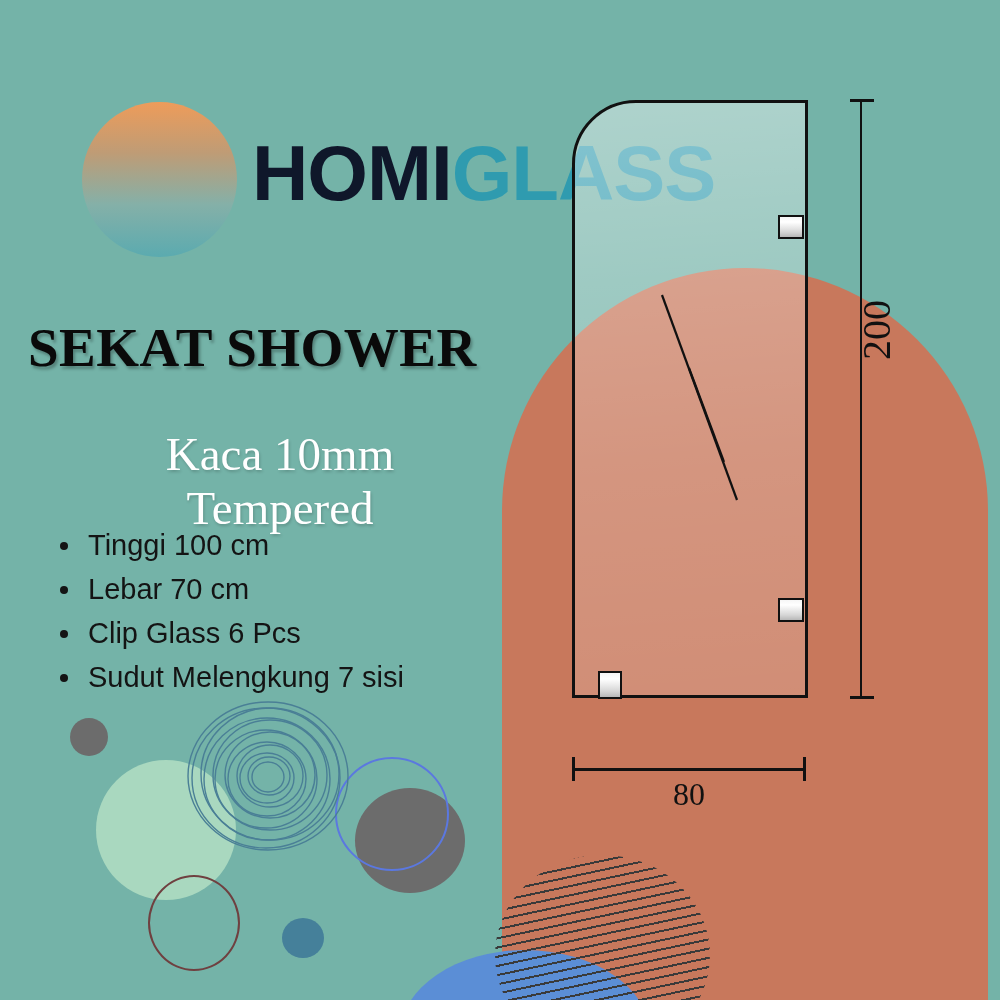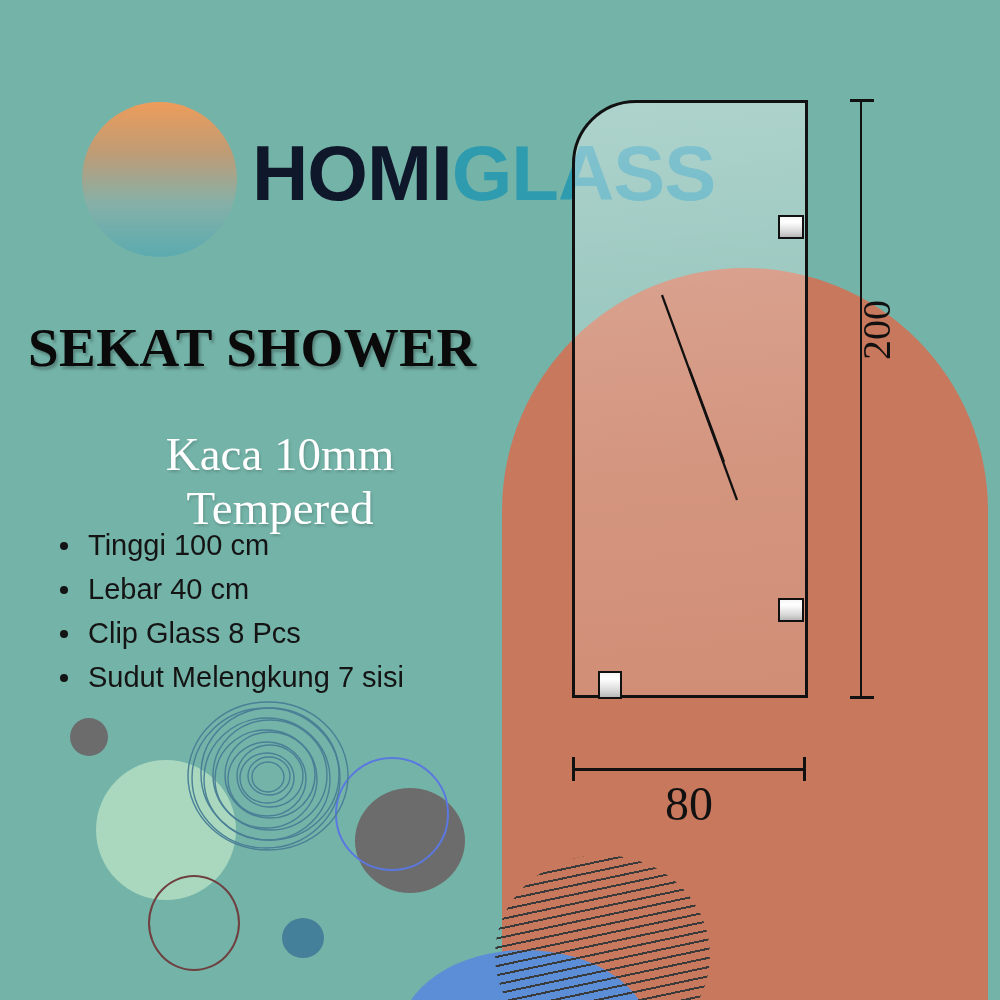--- a/index.html
+++ b/index.html
@@ -151,21 +151,21 @@
     white-space:nowrap;
   }
   .dim-h{position:absolute;left:572px;top:768px;width:234px;height:3px;background:#111;}
   .dim-h-cap{position:absolute;width:3px;height:24px;background:#111;top:757px;}
   .dim-h-cap.l{left:572px;}
   .dim-h-cap.r{left:803px;}
   .dim-h-label{
     position:absolute;left:572px;top:776px;width:234px;
     text-align:center;
     font-family:"Liberation Serif", serif;
-    font-size:48px;color:#111;
+    font-size:32px;color:#111;
   }
 
   
   .brand{
     position:absolute;left:252px;top:128px;
     font-size:78px;font-weight:700;letter-spacing:-1px;
     font-family:"Liberation Sans", sans-serif;
     white-space:nowrap;
   }
   .brand .homi{color:#0f172a;}
@@ -230,18 +230,18 @@
   <div class="dim-h-label">80</div>
 
   <div class="title">SEKAT SHOWER</div>
   <div class="subtitle">
     <div>Kaca 10mm</div>
     <div>Tempered</div>
   </div>
 
   <ul class="bullets">
     <li>Tinggi 100 cm</li>
-    <li>Lebar 40 cm</li>
-    <li>Clip Glass 8 Pcs</li>
+    <li>Lebar 70 cm</li>
+    <li>Clip Glass 6 Pcs</li>
     <li>Sudut Melengkung 7 sisi</li>
   </ul>
 
 </div>
 
 </body></html>

